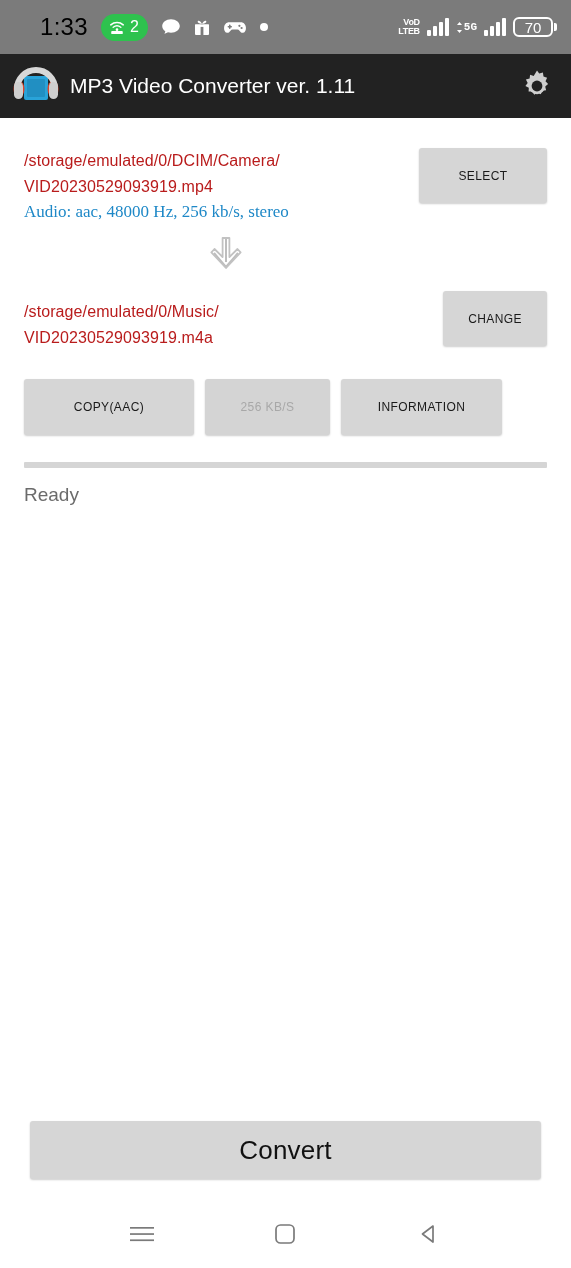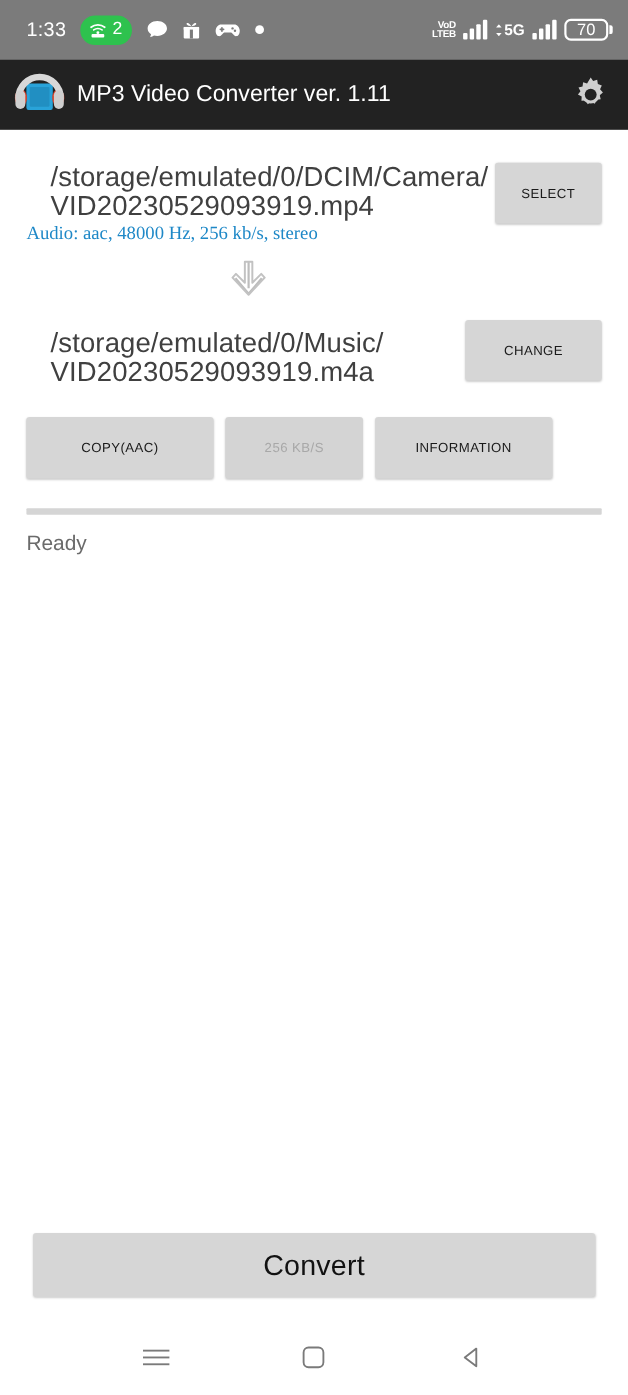--- a/index.html
+++ b/index.html
@@ -25,23 +25,24 @@
     box-sizing: border-box;
     color: #ffffff;
   }
   .status-left {
     display: flex;
     align-items: center;
     gap: 13px;
     flex: 1;
   }
   .status-time {
-    font-size: 18px;
+    font-size: 24px;
     letter-spacing: .3px;
-    color: #ffffff;
+    color: #000000;
+    margin-left: 16px;
   }
   .hotspot-pill {
     background: #2ec24e;
     border-radius: 14px;
     height: 27px;
     display: flex;
     align-items: center;
     gap: 4px;
     padding: 0 9px 0 7px;
     color: #fff;
@@ -76,21 +77,21 @@
     display: block;
     width: 4px;
     background: #ffffff;
     border-radius: 1px;
   }
   .bars i:nth-child(1) { height: 6px; }
   .bars i:nth-child(2) { height: 10px; }
   .bars i:nth-child(3) { height: 14px; }
   .bars i:nth-child(4) { height: 18px; }
   .g5wrap { display: flex; align-items: flex-start; gap: 1px; }
-  .g5label { font-size: 14px; font-weight: bold; line-height: 11px; }
+  .g5label { font-size: 11px; font-weight: bold; line-height: 11px; font-family: Liberation Mono, monospace; }
   .battery {
     display: flex;
     align-items: center;
   }
   .batt-body {
     border: 2px solid #ffffff;
     border-radius: 6px;
     height: 20px;
     min-width: 40px;
     display: flex;
@@ -133,25 +134,24 @@
     box-sizing: border-box;
     position: relative;
   }
 
   .io-row {
     display: flex;
     align-items: flex-start;
   }
   .paths { flex: 1; padding-top: 30px; }
   .path-text {
-    font-size: 25px;
-    color: #404040;
+    font-size: 16px;
+    color: #b91c1c;
     line-height: 26px;
     letter-spacing: .1px;
-    margin-left: 22px;
   }
   .meta-text {
     font-size: 17px;
     color: #1e88c7;
     line-height: 23px;
     margin-top: 5px;
   }
   .meta-text.second { margin-top: 0; font-family: Liberation Serif, serif; }
 
   .btn {
@@ -165,21 +165,21 @@
     box-shadow: 0 1px 2px rgba(0,0,0,.20);
     cursor: pointer;
   }
   .btn-select {
     width: 128px;
     height: 55px;
     margin-top: 30px;
     margin-left: 6px;
   }
   .btn-change {
-    width: 124px;
+    width: 104px;
     height: 55px;
     margin-top: 16px;
     margin-left: 6px;
   }
 
   .arrow-wrap {
     display: flex;
     justify-content: center;
     margin-top: 12px;
     margin-right: 120px;

